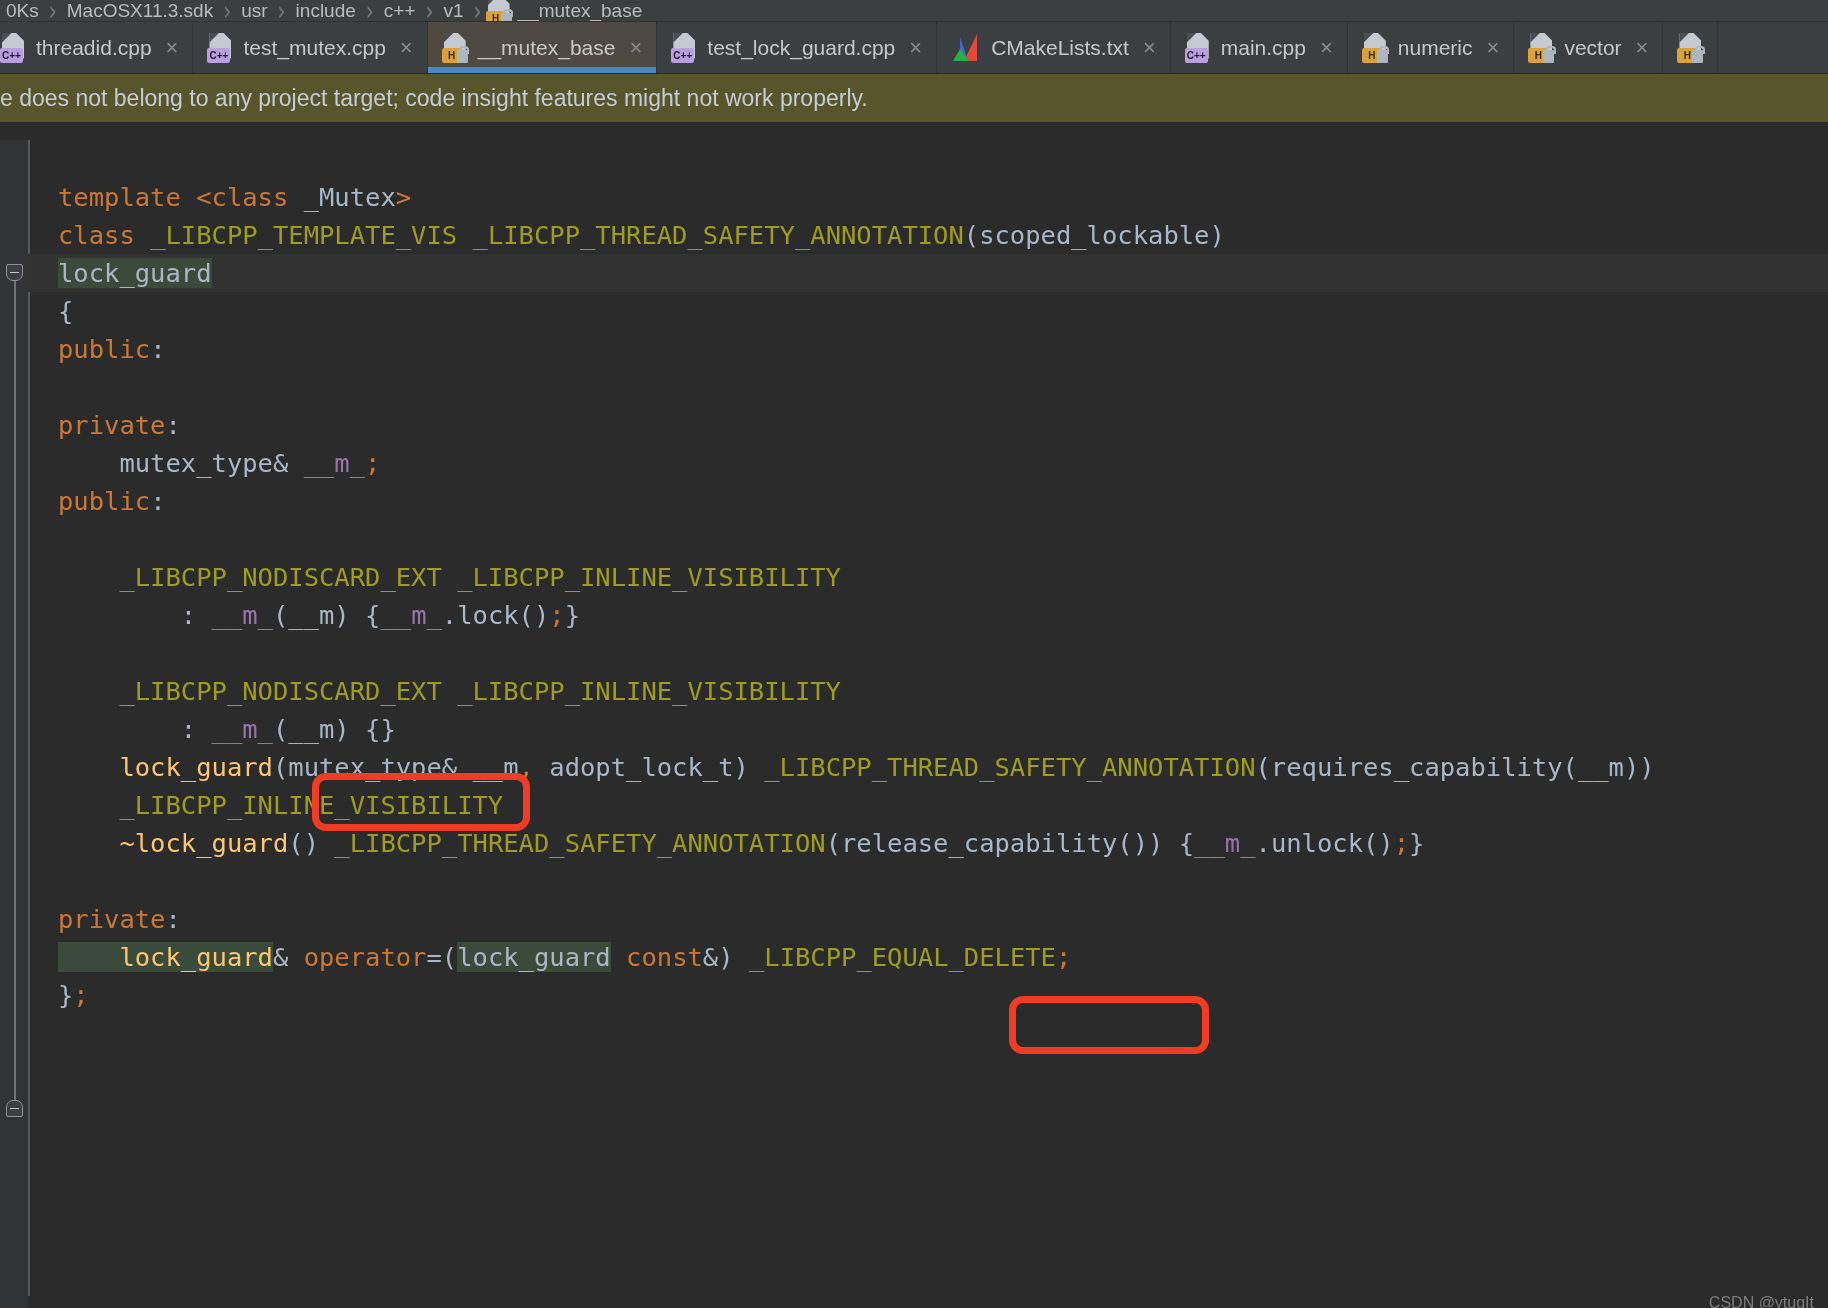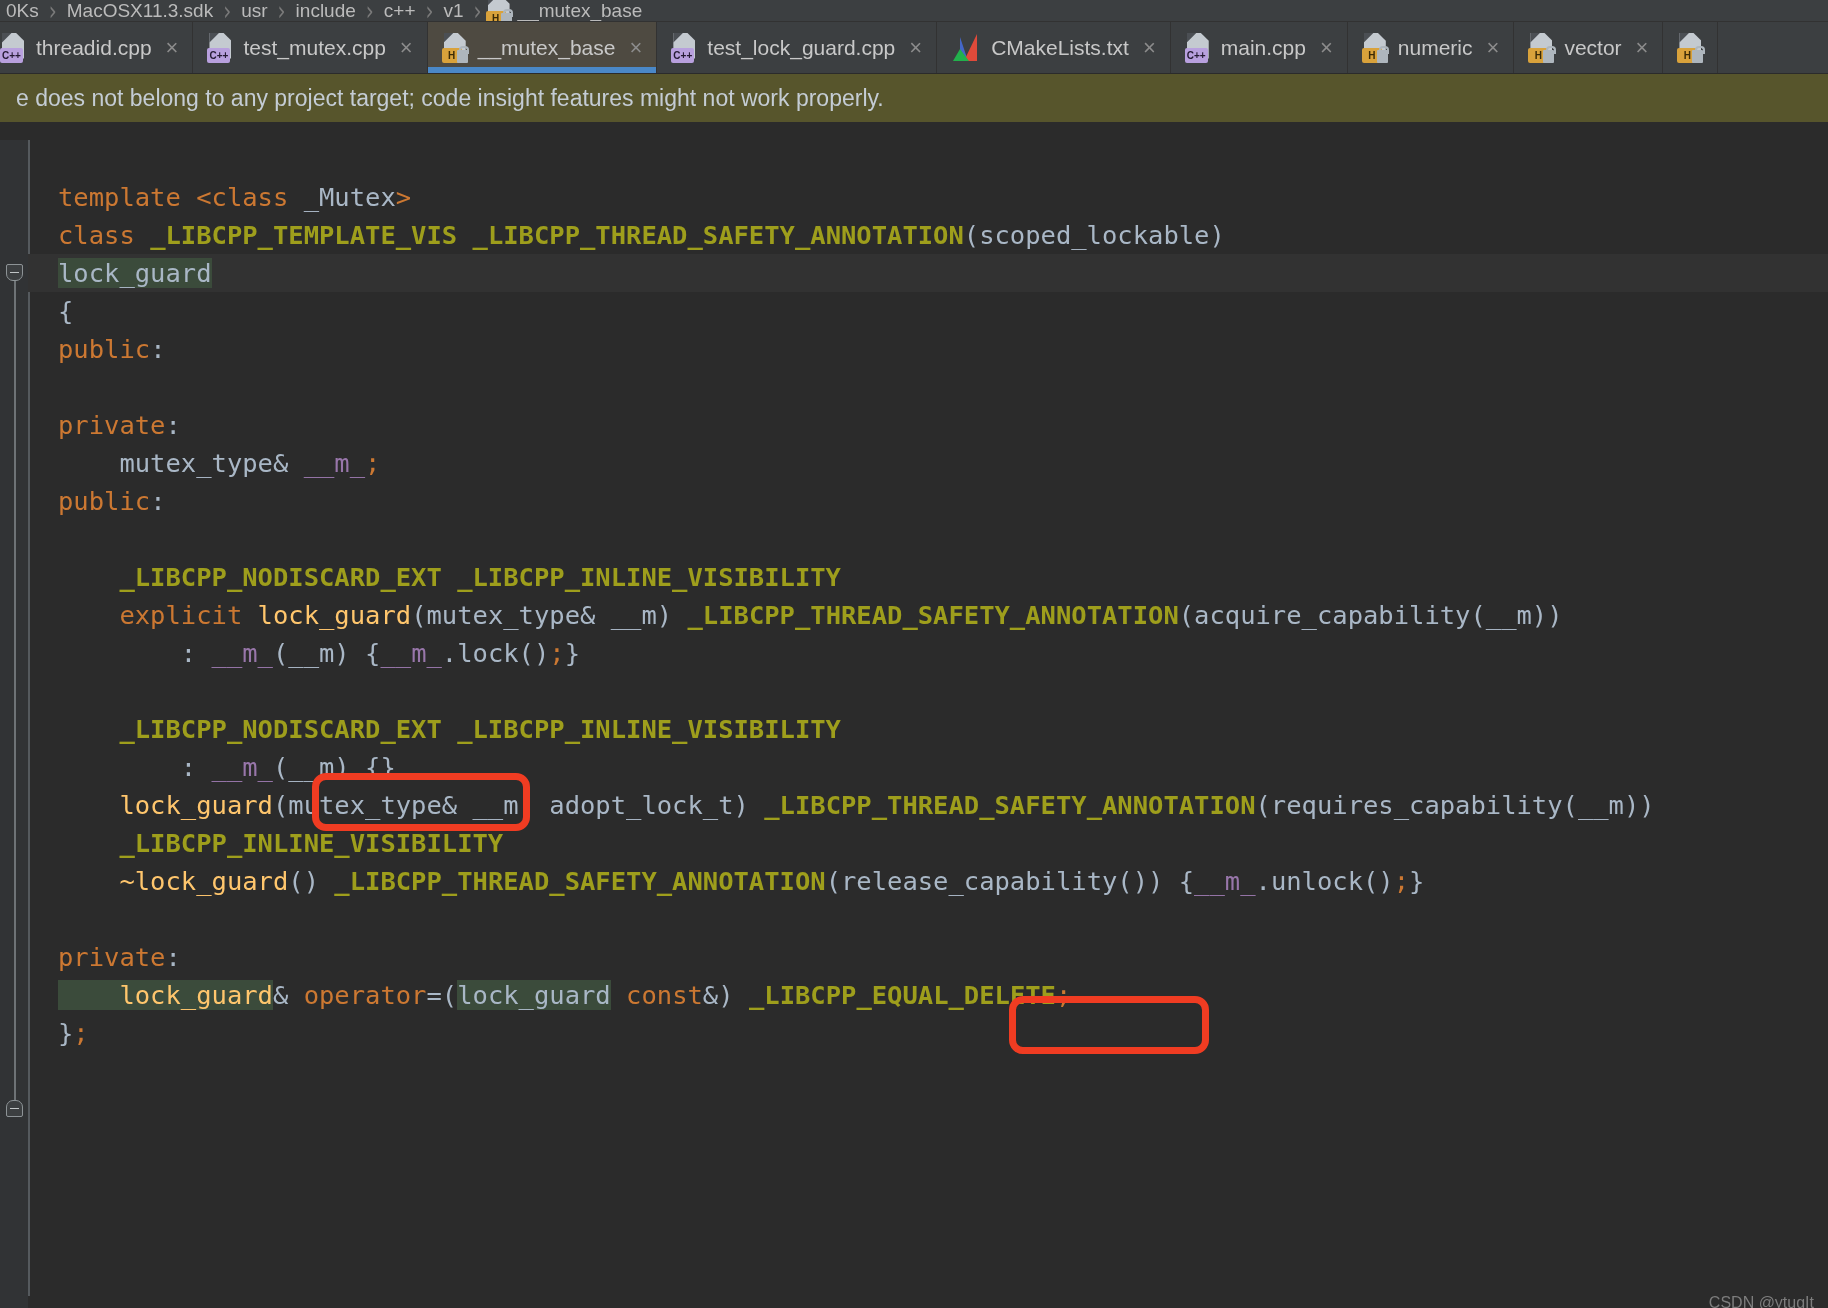--- a/index.html
+++ b/index.html
@@ -137,21 +137,21 @@
   .cmake-icon .t-green { left: 2px;  border-left: 7px solid transparent; border-right: 9px solid transparent; border-bottom: 12px solid #22b14c; }
 
   
   #warning-banner {
     height: 48px;
     background: #57552c;
     display: flex;
     align-items: center;
     color: #c4ccd4;
     font-size: 23px;
-    padding-left: 16px;
+    padding-left: 0px;
     font-family: "Liberation Sans", sans-serif;
     white-space: nowrap;
     overflow: hidden;
   }
 
   
   #editor {
     position: relative;
     height: calc(1308px - 30px - 52px - 48px);
     background: #2b2b2b;
@@ -184,21 +184,21 @@
     font-family: "DejaVu Sans Mono", monospace;
     font-size: 25.5px;
     color: #a9b7c6;
     padding-left: 30px;
     position: relative;
   }
   .code-line.caret-line { background: #323232; }
 
   
   .kw      { color: #cc7832; }
-  .macro   { color: #9e9e1c; font-weight: bold; }
+  .macro   { color: #9e9e1c; }
   .fn      { color: #ffc66d; }
   .field   { color: #9876aa; }
   .txt     { color: #a9b7c6; }
   .hl      { background: #3b4b3b; }
 
   
   .fold-marker {
     position: absolute;
     left: 6px;
     width: 17px; height: 17px;
@@ -382,21 +382,20 @@
       <div class="code-line"><span class="kw">class </span><span class="macro">_LIBCPP_TEMPLATE_VIS _LIBCPP_THREAD_SAFETY_ANNOTATION</span><span class="txt">(</span><span class="txt">scoped_lockable</span><span class="txt">)</span></div>
       <div class="code-line caret-line"><span class="txt hl">lock_guard</span></div>
       <div class="code-line"><span class="txt">{</span></div>
       <div class="code-line"><span class="kw">public</span><span class="txt">:</span></div>
       <div class="code-line">&nbsp;</div>
       <div class="code-line"><span class="kw">private</span><span class="txt">:</span></div>
       <div class="code-line"><span class="txt">    mutex_type&amp; </span><span class="field">__m_</span><span class="kw">;</span></div>
       <div class="code-line"><span class="kw">public</span><span class="txt">:</span></div>
       <div class="code-line">&nbsp;</div>
       <div class="code-line"><span class="macro">    _LIBCPP_NODISCARD_EXT _LIBCPP_INLINE_VISIBILITY</span></div>
-      <div class="code-line"><span class="kw">    explicit </span><span class="fn">lock_guard</span><span class="txt">(mutex_type&amp; __m) </span><span class="macro">_LIBCPP_THREAD_SAFETY_ANNOTATION</span><span class="txt">(acquire_capability(__m))</span></div>
       <div class="code-line"><span class="txt">        : </span><span class="field">__m_</span><span class="txt">(__m) {</span><span class="field">__m_</span><span class="txt">.lock()</span><span class="kw">;</span><span class="txt">}</span></div>
       <div class="code-line">&nbsp;</div>
       <div class="code-line"><span class="macro">    _LIBCPP_NODISCARD_EXT _LIBCPP_INLINE_VISIBILITY</span></div>
       <div class="code-line"><span class="txt">        : </span><span class="field">__m_</span><span class="txt">(__m) {}</span></div>
       <div class="code-line"><span class="fn">    lock_guard</span><span class="txt">(mutex_type&amp; __m</span><span class="kw">,</span><span class="txt"> adopt_lock_t) </span><span class="macro">_LIBCPP_THREAD_SAFETY_ANNOTATION</span><span class="txt">(requires_capability(__m))</span></div>
       <div class="code-line"><span class="macro">    _LIBCPP_INLINE_VISIBILITY</span></div>
       <div class="code-line"><span class="fn">    ~lock_guard</span><span class="txt">() </span><span class="macro">_LIBCPP_THREAD_SAFETY_ANNOTATION</span><span class="txt">(release_capability()) {</span><span class="field">__m_</span><span class="txt">.unlock()</span><span class="kw">;</span><span class="txt">}</span></div>
       <div class="code-line">&nbsp;</div>
       <div class="code-line"><span class="kw">private</span><span class="txt">:</span></div>
       <div class="code-line"><span class="fn hl">    lock_guard</span><span class="txt">&amp; </span><span class="kw">operator</span><span class="txt">=(</span><span class="txt hl">lock_guard</span><span class="txt"> </span><span class="kw">const</span><span class="txt">&amp;) </span><span class="macro">_LIBCPP_EQUAL_DELETE</span><span class="kw">;</span></div>

